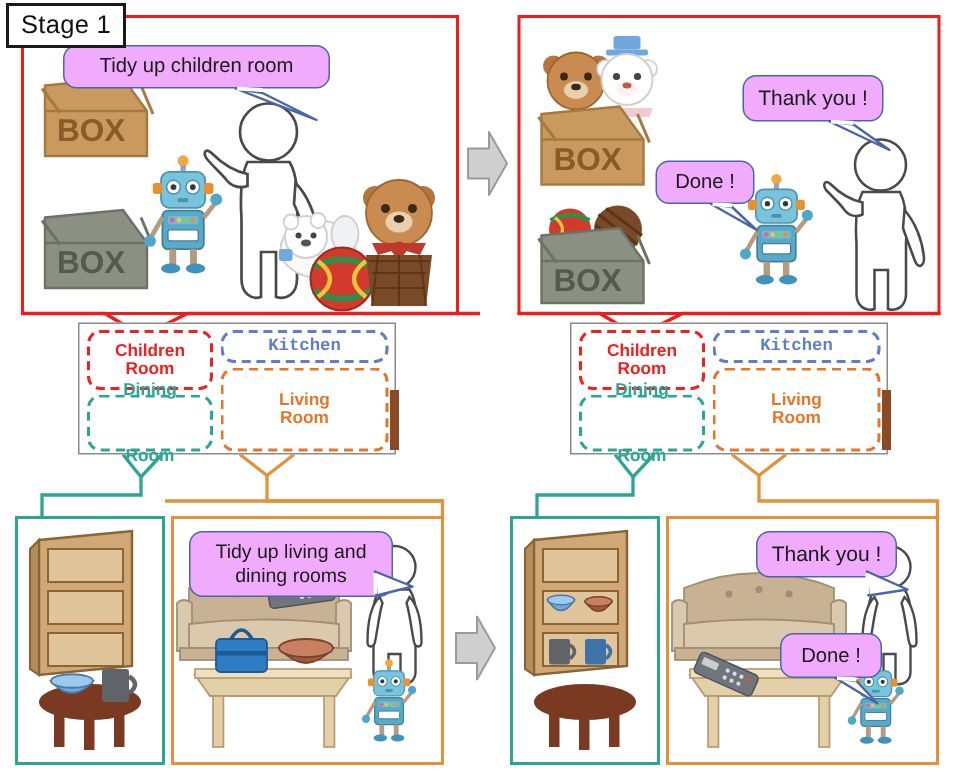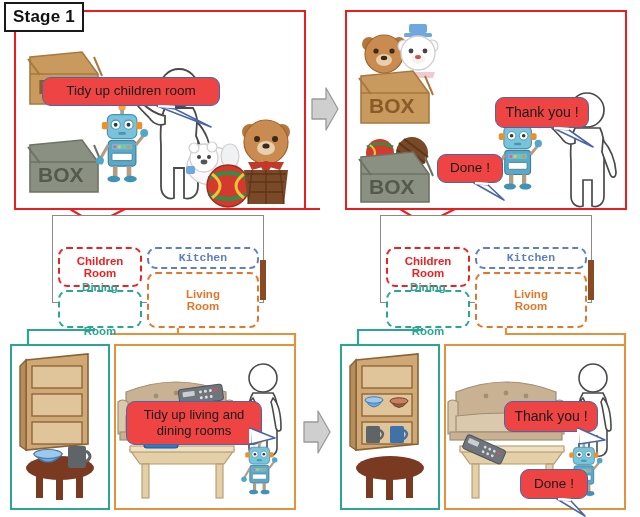--- a/index.html
+++ b/index.html
@@ -2,35 +2,35 @@
 <html><head>
 <meta charset="utf-8">
 <style>
   html,body{margin:0;padding:0;background:#ffffff;}
   body{width:640px;height:517px;position:relative;overflow:hidden;
        font-family:"Liberation Sans","DejaVu Sans",sans-serif;}
 
   .root{position:absolute;inset:0;}
   .panel{position:absolute;background:#fff;box-sizing:border-box;}
   .stage-tag{position:absolute;background:#ffffff;border:2.5px solid #1a1a1a;
-             font-weight:bold;font-size:17px;color:#111;
+             font-weight:normal;font-size:17px;color:#111;
              display:flex;align-items:center;justify-content:center;
              letter-spacing:.2px;z-index:40;}
 
   
   .bubble{position:absolute;border:1.6px solid #4a66a8;border-radius:9px;
-          background:#ef4444;color:#1a1a1a;box-sizing:border-box;
+          background:#f0abfc;color:#1a1a1a;box-sizing:border-box;
           display:flex;align-items:center;justify-content:center;
-          text-align:center;line-height:1.22;z-index:25;margin-top:47px;}
+          text-align:center;line-height:1.22;z-index:25;}
 
   
   .map{position:absolute;background:#fff;border:1.5px solid #8a8a8a;box-sizing:border-box;z-index:20;}
   .room{position:absolute;box-sizing:border-box;border-radius:9px;
         display:flex;align-items:center;justify-content:center;text-align:right;
-        font-weight:bold;line-height:1.05;font-size:11.5px;background:#fff;margin-top:27px;}
+        font-weight:bold;line-height:1.05;font-size:11.5px;background:#fff;}
   .room.children{border:2.2px dashed #ef2020;color:#ef2020;}
   .room.kitchen{border:2.2px dashed #5f7fc4;color:#5f7fc4;font-family:Liberation Mono, monospace;}
   .room.dining{border:2.2px dashed #2aa693;color:#2aa693;gap:31px;}
   .room.living{border:2.2px dashed #e3762a;color:#e3762a;}
   .doorjamb{position:absolute;background:#8a4a22;}
 
   
   .bigarrow{position:absolute;z-index:15;}
 
   

